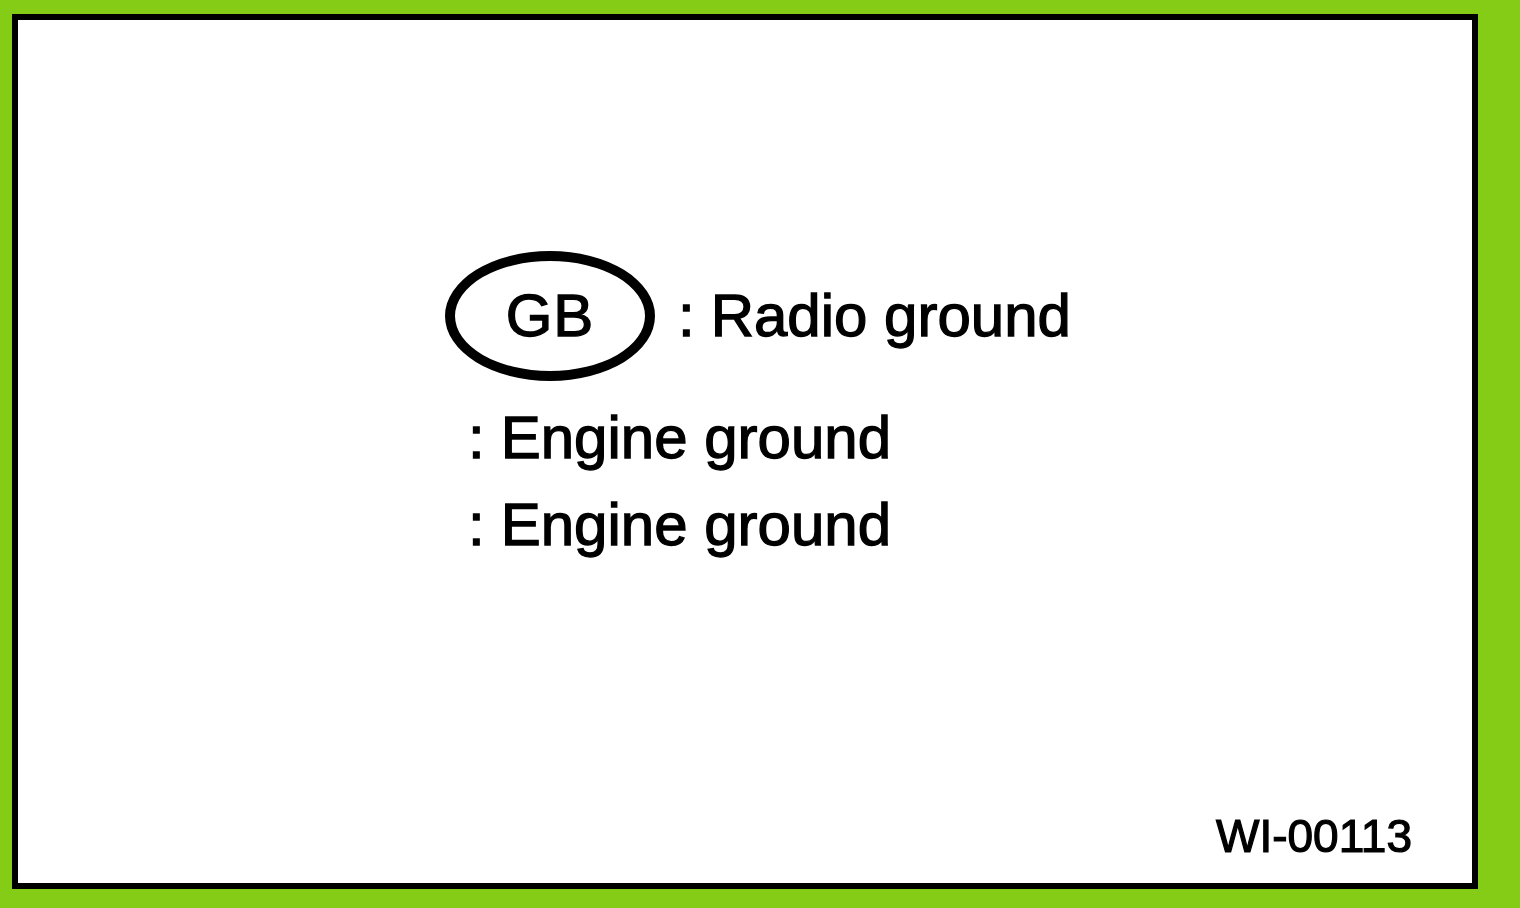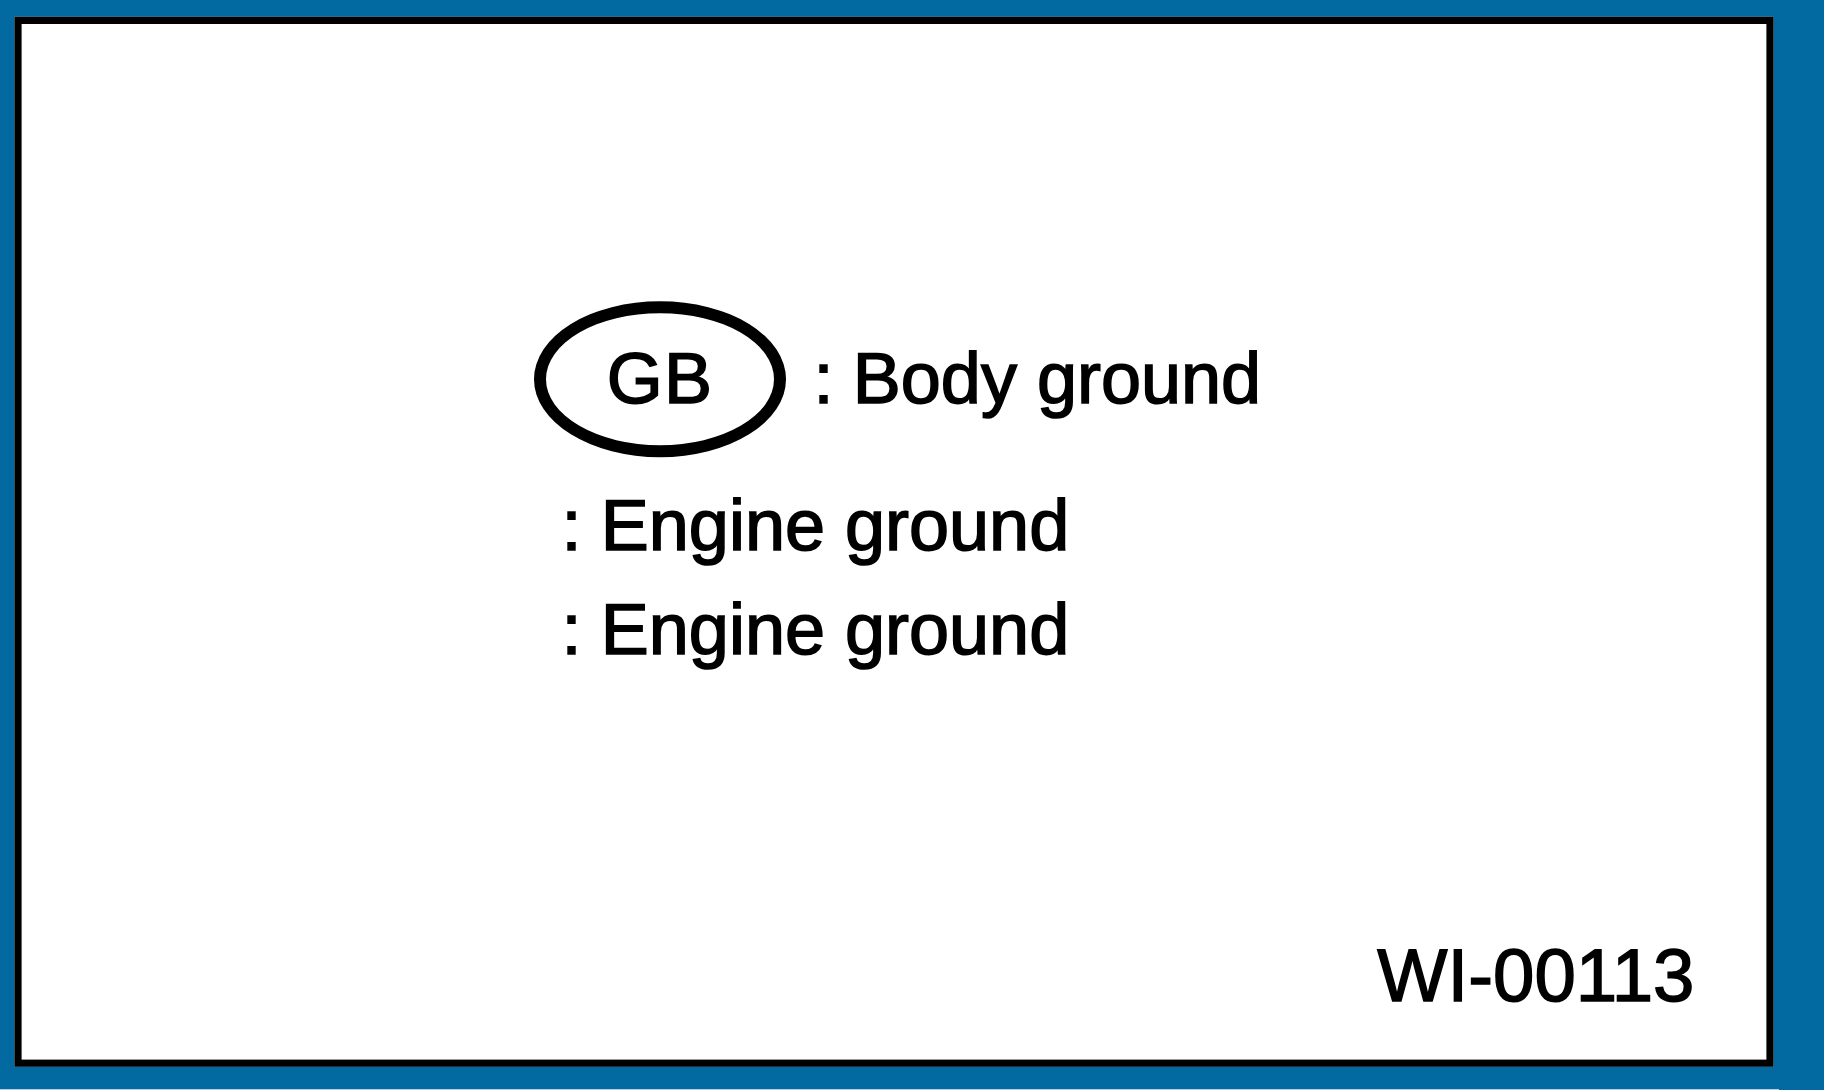--- a/index.html
+++ b/index.html
@@ -4,21 +4,21 @@
 <style>
   html, body {
     margin: 0;
     padding: 0;
     background: #ffffff;
   }
   .canvas {
     position: relative;
     width: 1520px;
     height: 908px;
-    background: #0369a1;
+    background: #84cc16;
     font-family: "Liberation Sans", sans-serif;
     color: #000000;
     overflow: hidden;
   }
   .frame {
     position: absolute;
     left: 12px;
     top: 14px;
     width: 1466px;
     height: 875px;
@@ -64,42 +64,42 @@
     line-height: 1;
     -webkit-text-stroke: 1.3px #000000;
     white-space: nowrap;
   }
   .row-sep {
     margin-right: 16px;
   }
   .figure-code {
     position: absolute;
     right: 60px;
-    bottom: 38px;
-    font-size: 62px;
+    bottom: 24px;
+    font-size: 46px;
     line-height: 1;
     -webkit-text-stroke: 1.2px #000000;
     white-space: nowrap;
   }
 </style>
 </head>
 <body>
 
 <div class="canvas">
   <div class="frame">
 
     <div class="legend">
 
       <div class="legend-row">
         <span class="symbol-ellipse">
           <span class="symbol-text">GB</span>
         </span>
         <span class="row-desc">
           <span class="row-sep">:</span>
-          <span>Body ground</span>
+          <span>Radio ground</span>
         </span>
       </div>
 
       <div class="legend-row">
         <span class="row-desc">
           <span class="row-sep">:</span>
           <span>Engine ground</span>
         </span>
       </div>
 

